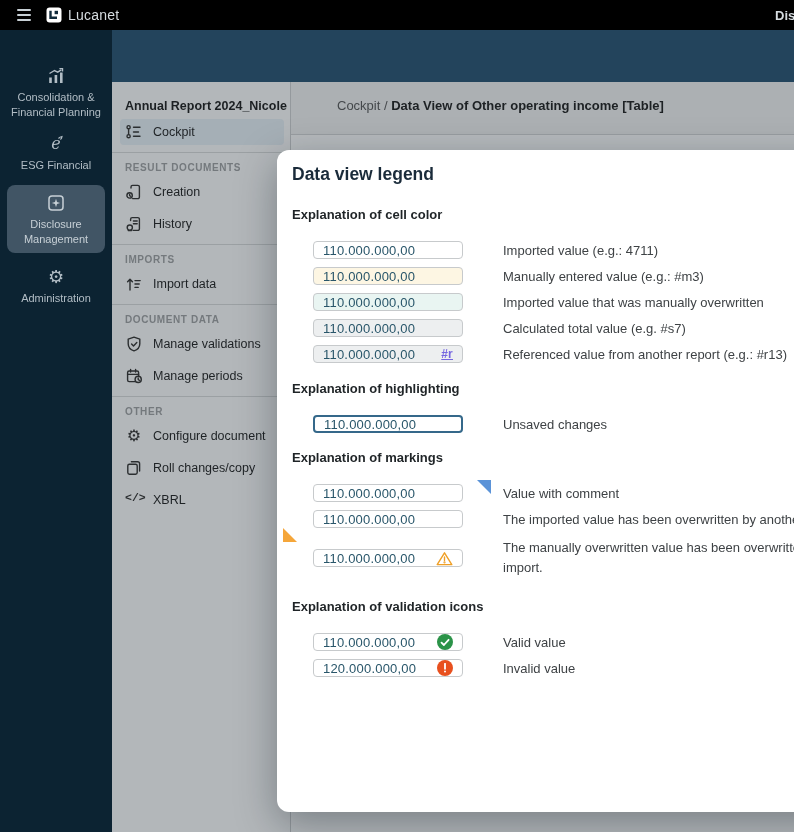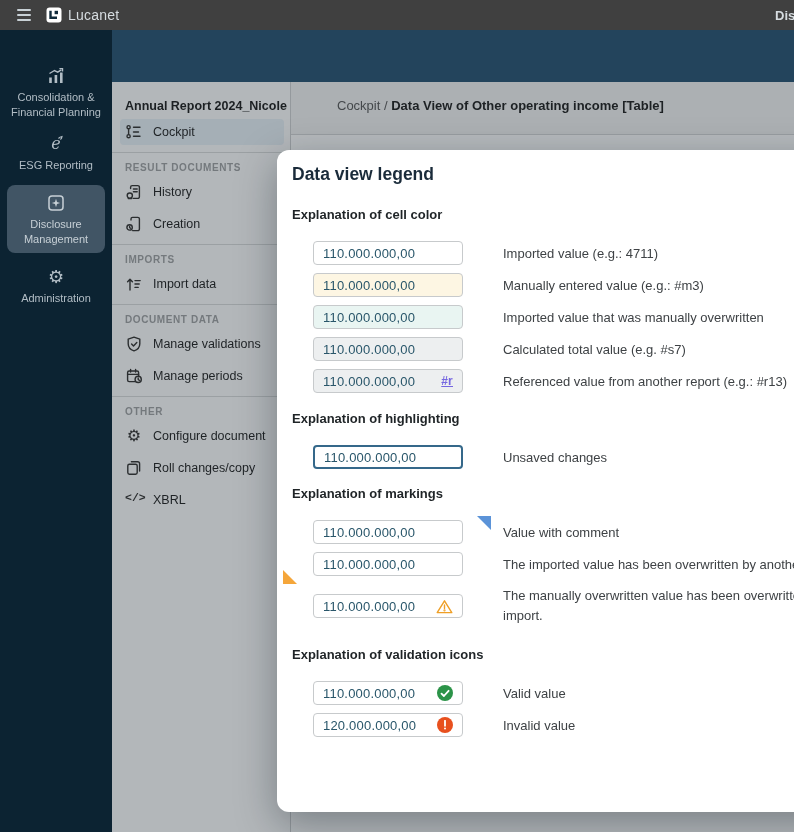--- a/index.html
+++ b/index.html
@@ -1,21 +1,21 @@
 <!DOCTYPE html>
 <html><head>
 <meta charset="utf-8">
 <style>
   * { margin:0; padding:0; box-sizing:border-box; }
   html,body { width:794px; height:832px; overflow:hidden; position:relative;
               font-family:"Liberation Sans", sans-serif; background:#acb0b3; }
 
   
   .topbar { position:absolute; left:0; top:0; width:794px; height:30px;
-            background:#404040; z-index:6; }
+            background:#000000; z-index:6; }
   .hamburger { position:absolute; left:17px; top:9px; width:14px; height:12px;
                display:flex; flex-direction:column; justify-content:space-between; cursor:pointer; }
   .hamburger span { display:block; height:1.6px; background:#c8d1d6; border-radius:1px; }
   .logo { position:absolute; left:46px; top:7px; }
   .brand { position:absolute; left:68px; top:7px; font-size:14px; color:#d6dce0; letter-spacing:.2px; }
   .topbar-right { position:absolute; left:775px; top:8px; font-size:13px; font-weight:bold;
                   color:#d6dce0; white-space:nowrap; }
 
   
   .rail { position:absolute; left:0; top:30px; width:112px; height:802px;
@@ -62,21 +62,21 @@
 
   
   .modal { position:absolute; left:277px; top:150px; width:640px; height:662px;
            background:#ffffff; border-radius:12px; z-index:20;
            box-shadow:0 12px 40px rgba(10,20,30,.35); padding:0 0 0 15px; }
   .m-title { margin-top:14px; font-size:17.5px; font-weight:bold; color:#1a2b3a; }
   .m-sec-h { margin-top:22px; font-size:13px; font-weight:bold; color:#1f2427; }
   .m-sec-h + .legend-row { margin-top:19px; }
   .legend-row { margin-top:8px; margin-left:21px; display:flex; align-items:center;
                 position:relative; }
-  .cell { width:150px; height:24px; flex:0 0 150px; border:1px solid #c7cacc; border-radius:4px;
+  .cell { width:150px; height:18px; flex:0 0 150px; border:1px solid #c7cacc; border-radius:4px;
           background:#fff; display:flex; align-items:center; padding:0 9px;
           font-size:13px; color:#29566a; letter-spacing:.2px; }
   .cell.bg-manual   { background:#fdf6e3; }
   .cell.bg-overwr   { background:#e9f5f2; }
   .cell.bg-calc     { background:#edeff0; }
   .cell.bg-unsaved  { border:2px solid #35688a; }
   .cell .ref-link { margin-left:auto; font-size:12px; font-weight:bold; color:#7566e0;
                     text-decoration:underline; cursor:pointer; }
   .cell .cicon { margin-left:auto; display:flex; align-items:center; }
   .row-label { margin-left:40px; font-size:13px; color:#3e4245; white-space:nowrap; }
@@ -125,21 +125,21 @@
     <div class="lbl">Consolidation &amp; Financial Planning</div>
   </div>
 
   <div class="rail-item">
     <div class="rail-icon">
       <svg width="20" height="20" viewBox="0 0 20 20">
         <text x="10" y="15" text-anchor="middle" font-family="DejaVu Serif" font-style="italic" font-size="16" fill="#b2bdc5">e</text>
         <path d="M12.5 4.5c1.5-1.8 3.5-2 3.5-2s-.2 2-1.6 3" fill="none" stroke="#b2bdc5" stroke-width="1.2"></path>
       </svg>
     </div>
-    <div class="lbl">ESG Reporting</div>
+    <div class="lbl">ESG Financial</div>
   </div>
 
   <div class="rail-item selected">
     <div class="rail-icon">
       <svg width="20" height="20" viewBox="0 0 20 20">
         <rect x="3" y="3" width="14" height="14" rx="3" fill="none" stroke="#c7d0d6" stroke-width="1.5"></rect>
         <path d="M10 5.8l1 3.2 3.2 1-3.2 1-1 3.2-1-3.2-3.2-1 3.2-1z" fill="#c7d0d6"></path>
       </svg>
     </div>
     <div class="lbl">Disclosure Management</div>
@@ -167,38 +167,38 @@
     </span>
     <span class="txt">Cockpit</span>
   </div>
 
   <div class="side-div"></div>
   <div class="side-head">RESULT DOCUMENTS</div>
 
   <div class="side-row">
     <span class="sicon">
       <svg width="18" height="18" viewBox="0 0 18 18" fill="none" stroke="#2b2e30" stroke-width="1.4" stroke-linecap="round" stroke-linejoin="round">
+        <path d="M6 5V4a1.6 1.6 0 0 1 1.6-1.6h5.2A1.6 1.6 0 0 1 14.4 4v10a1.6 1.6 0 0 1-1.6 1.6H7.6"></path>
+        <circle cx="4.6" cy="12.4" r="2.7"></circle>
+          <path d="M4.6 11.2v1.4l1 .7"></path>
+      </svg>
+    </span>
+    <span class="txt">Creation</span>
+  </div>
+
+  <div class="side-row">
+    <span class="sicon">
+      <svg width="18" height="18" viewBox="0 0 18 18" fill="none" stroke="#2b2e30" stroke-width="1.4" stroke-linecap="round" stroke-linejoin="round">
         <path d="M5.6 5.6V4.2a1.6 1.6 0 0 1 1.6-1.6h5.6a1.6 1.6 0 0 1 1.6 1.6v9.6a1.6 1.6 0 0 1-1.6 1.6H8.2"></path>
         <path d="M8.4 6h3.8M8.4 8.8h3.8"></path>
         <circle cx="4.8" cy="12.6" r="2.6"></circle>
           <path d="M3.2 15.6h3.4"></path>
       </svg>
     </span>
     <span class="txt">History</span>
-  </div>
-
-  <div class="side-row">
-    <span class="sicon">
-      <svg width="18" height="18" viewBox="0 0 18 18" fill="none" stroke="#2b2e30" stroke-width="1.4" stroke-linecap="round" stroke-linejoin="round">
-        <path d="M6 5V4a1.6 1.6 0 0 1 1.6-1.6h5.2A1.6 1.6 0 0 1 14.4 4v10a1.6 1.6 0 0 1-1.6 1.6H7.6"></path>
-        <circle cx="4.6" cy="12.4" r="2.7"></circle>
-          <path d="M4.6 11.2v1.4l1 .7"></path>
-      </svg>
-    </span>
-    <span class="txt">Creation</span>
   </div>
 
   <div class="side-div"></div>
   <div class="side-head">IMPORTS</div>
 
   <div class="side-row">
     <span class="sicon">
       <svg width="18" height="18" viewBox="0 0 18 18" fill="none" stroke="#2b2e30" stroke-width="1.4" stroke-linecap="round" stroke-linejoin="round">
         <path d="M5 15V4.4M2.6 6.8L5 4.2l2.4 2.6"></path>
         <path d="M10 5.6h5.2M10 9h4.2M10 12.4h3.2"></path>

